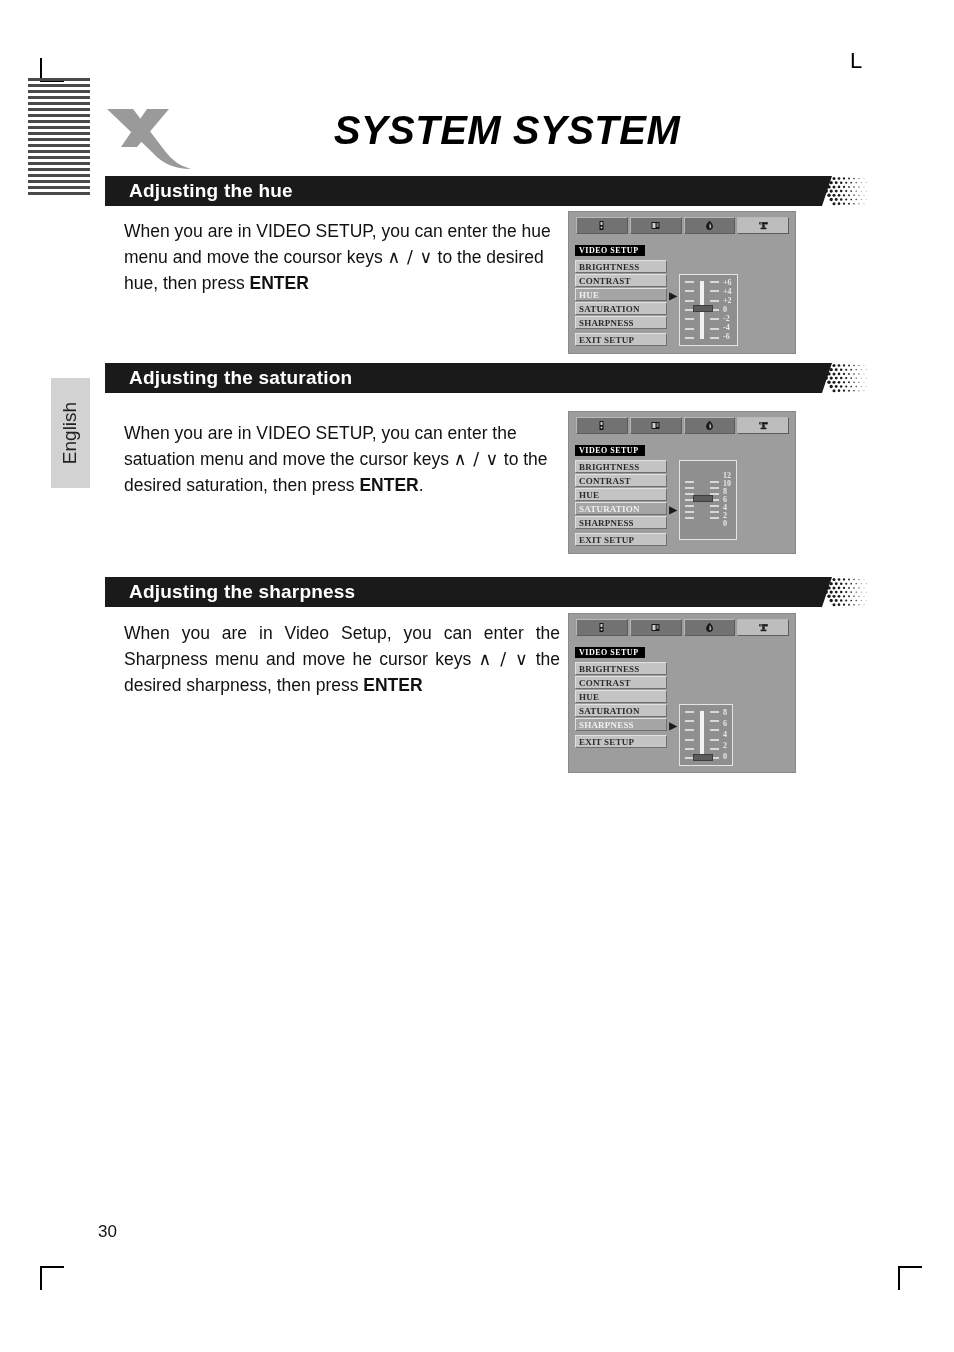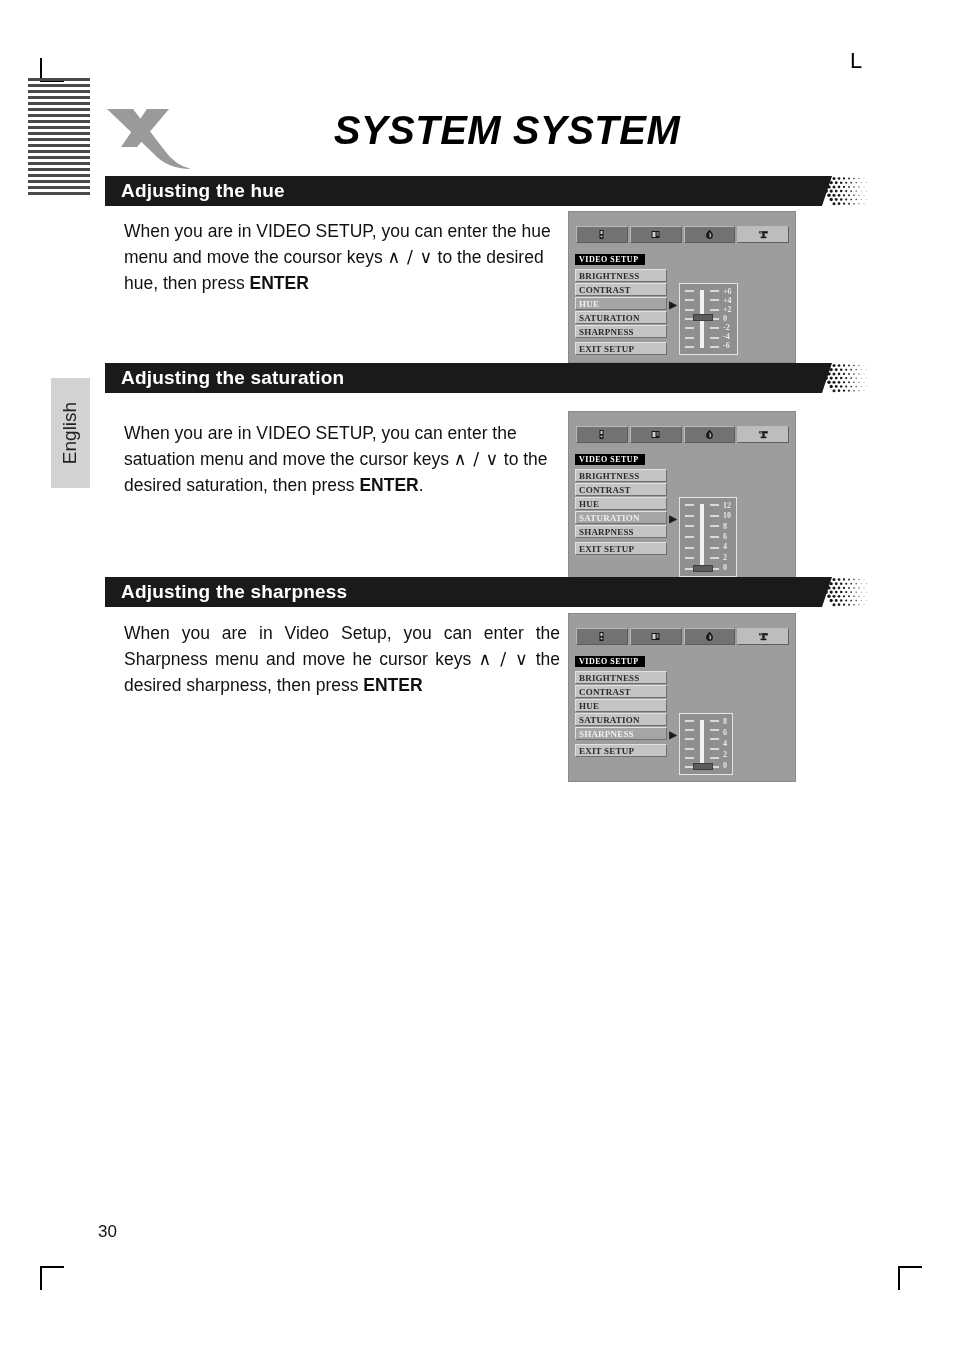--- a/index.html
+++ b/index.html
@@ -90,21 +90,21 @@
   .heading-bar {
     position: relative;
     margin-left: 105px;
     width: 717px;
     height: 30px;
     background: #1a1a1a;
     display: flex;
     align-items: center;
   }
   .heading-bar h2 {
-    margin: 8px;
+    margin: 16px;
     padding-left: 8px;
     font-size: 19px;
     font-weight: bold;
     color: #ffffff;
     letter-spacing: 0.2px;
     text-align: right;
   }
   .halftone {
     position: absolute;
     left: 717px; top: 0;
@@ -128,21 +128,21 @@
     letter-spacing: 0.5px;
   }
 
   
   .osd {
     position: absolute;
     width: 228px;
     background: #9d9d9d;
     border: 1px solid #8a8a8a;
     box-sizing: border-box;
-    padding: 14px 6px 6px 6px;
+    padding: 5px 6px 6px 6px;
     font-family: "Liberation Serif", serif;
   }
   .osd-tabs {
     display: flex;
     gap: 2px;
     margin: 0 0 5px 1px;
   }
   .osd-tab {
     flex: 1;
     height: 15px;
@@ -558,21 +558,21 @@
           <div class="osd-list">
             <div class="osd-item">BRIGHTNESS</div>
             <div class="osd-item">CONTRAST</div>
             <div class="osd-item">HUE</div>
             <div class="osd-item selected">SATURATION</div>
             <div class="osd-item">SHARPNESS</div>
             <div class="osd-item osd-exit">EXIT SETUP</div>
           </div>
           <div class="osd-pointer" style="align-self: flex-start; margin-top: 45px;">▶</div>
           <div>
-            <div class="osd-scale" style="height: 70px; margin-top: 28px;">
+            <div class="osd-scale" style="height: 70px;  align-items: center;">
               <div class="tick-col">
                 <div class="tick"></div>
                 <div class="tick"></div>
                 <div class="tick"></div>
                 <div class="tick"></div>
                 <div class="tick"></div>
                 <div class="tick"></div>
                 <div class="tick"></div>
               </div>
               <div class="rail">

